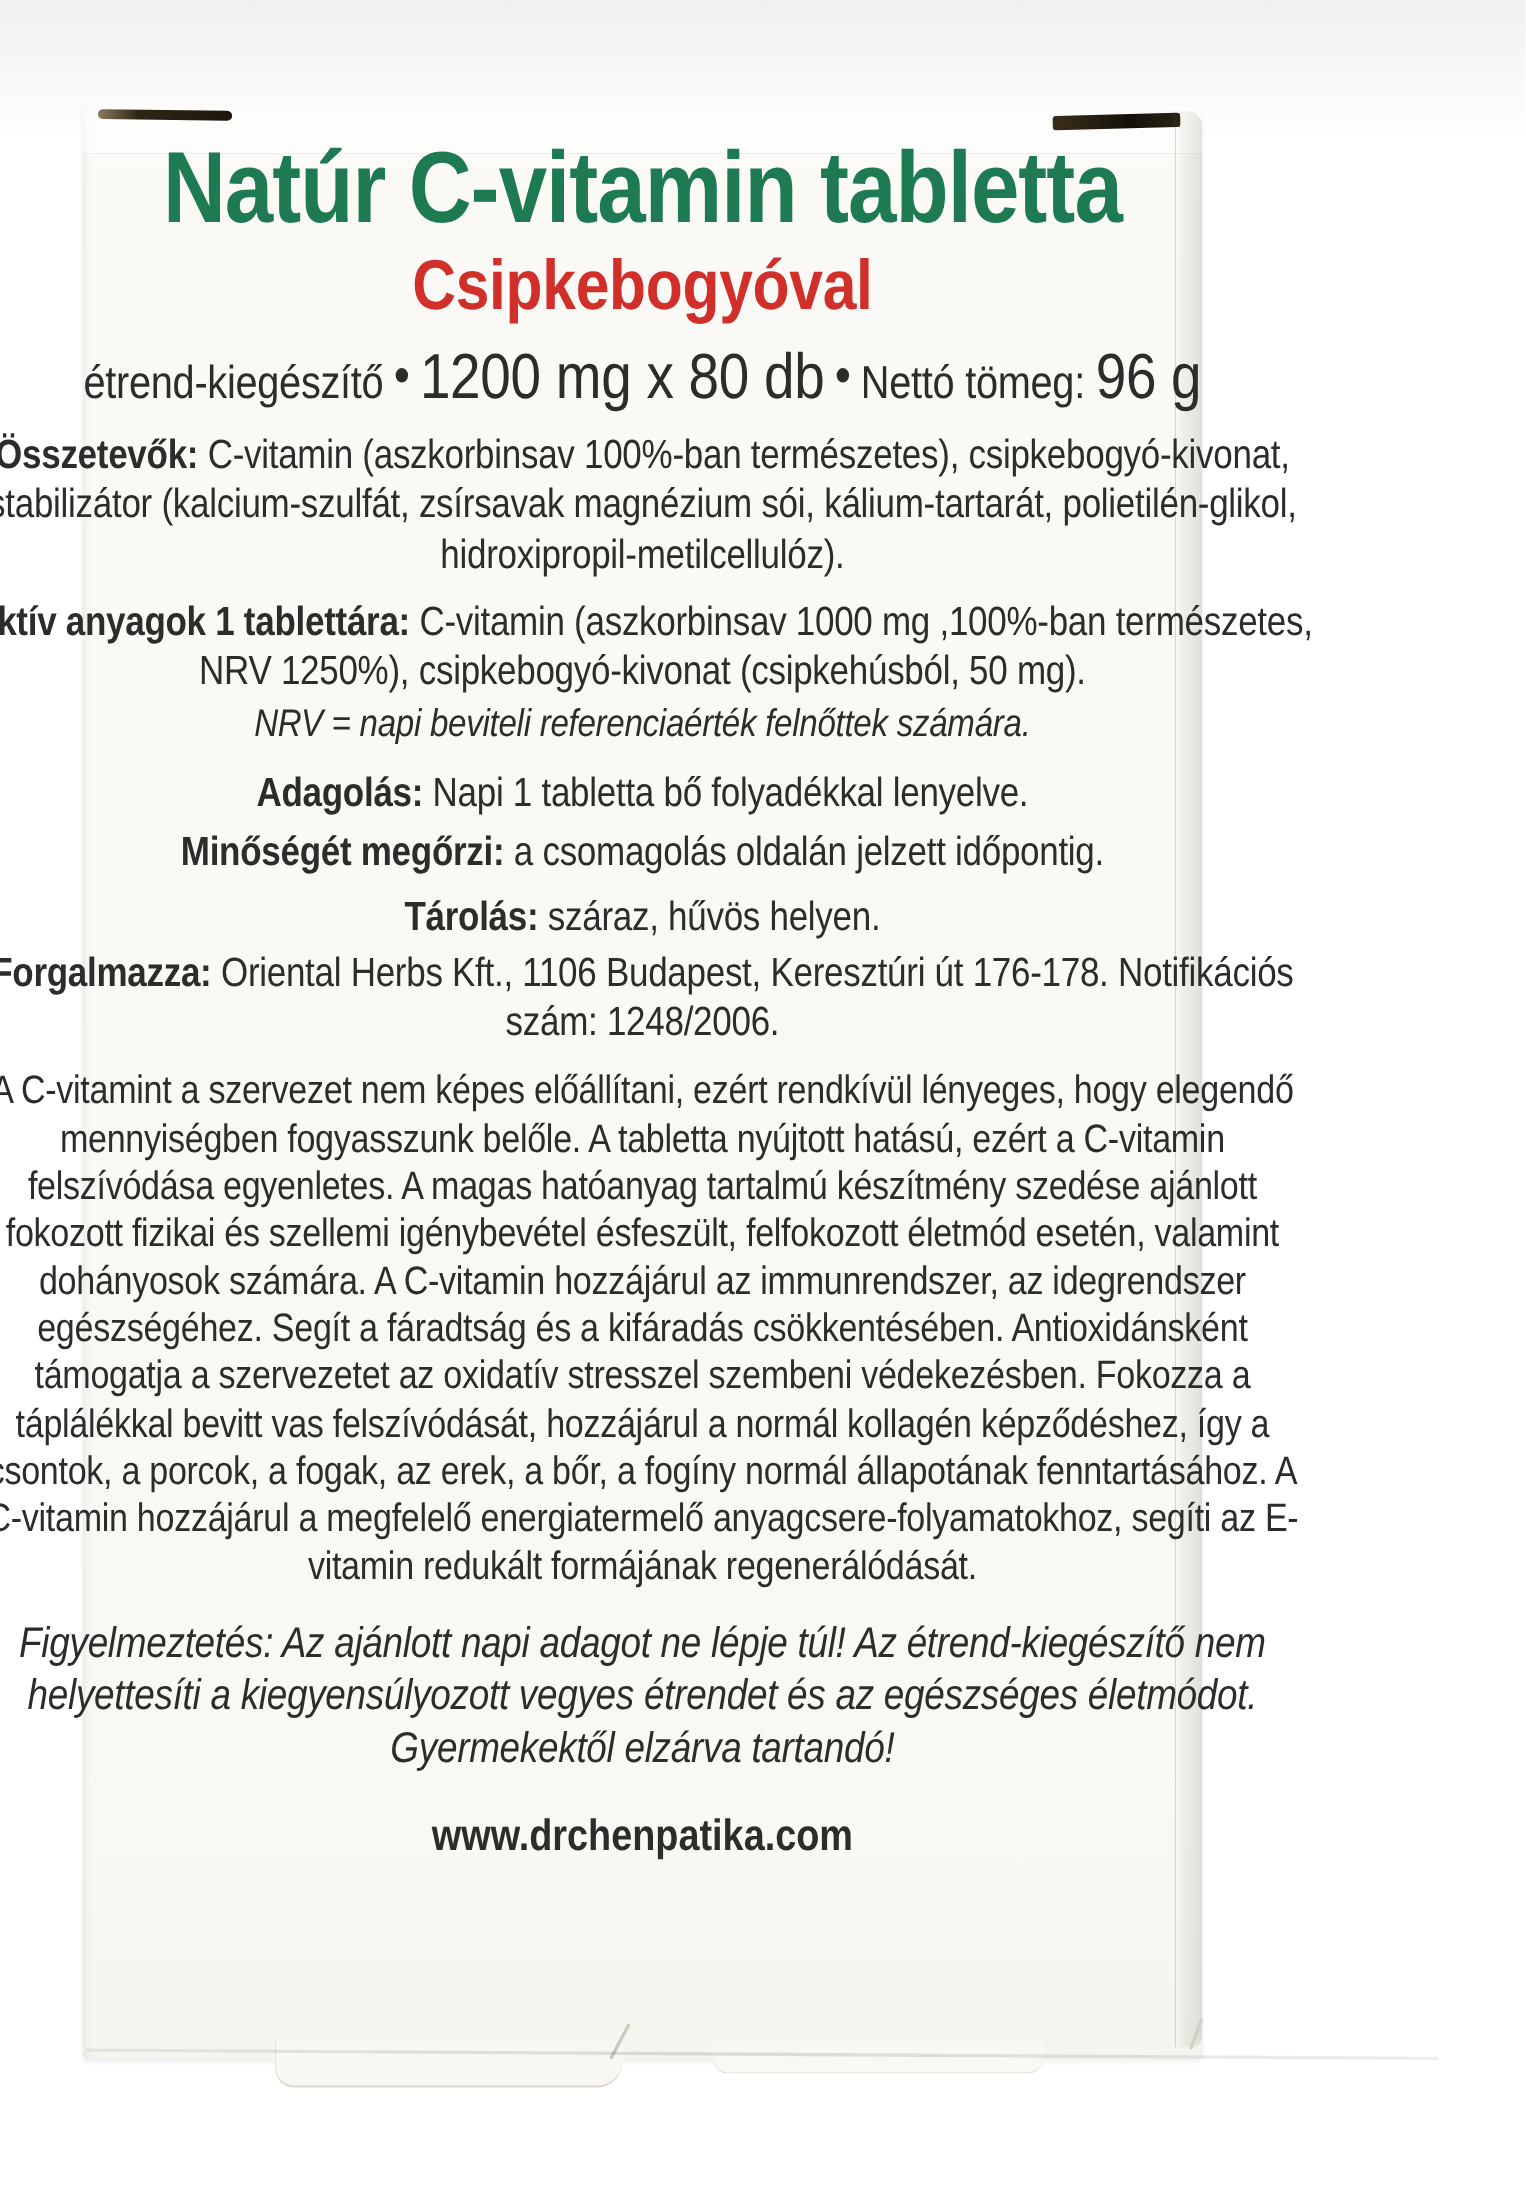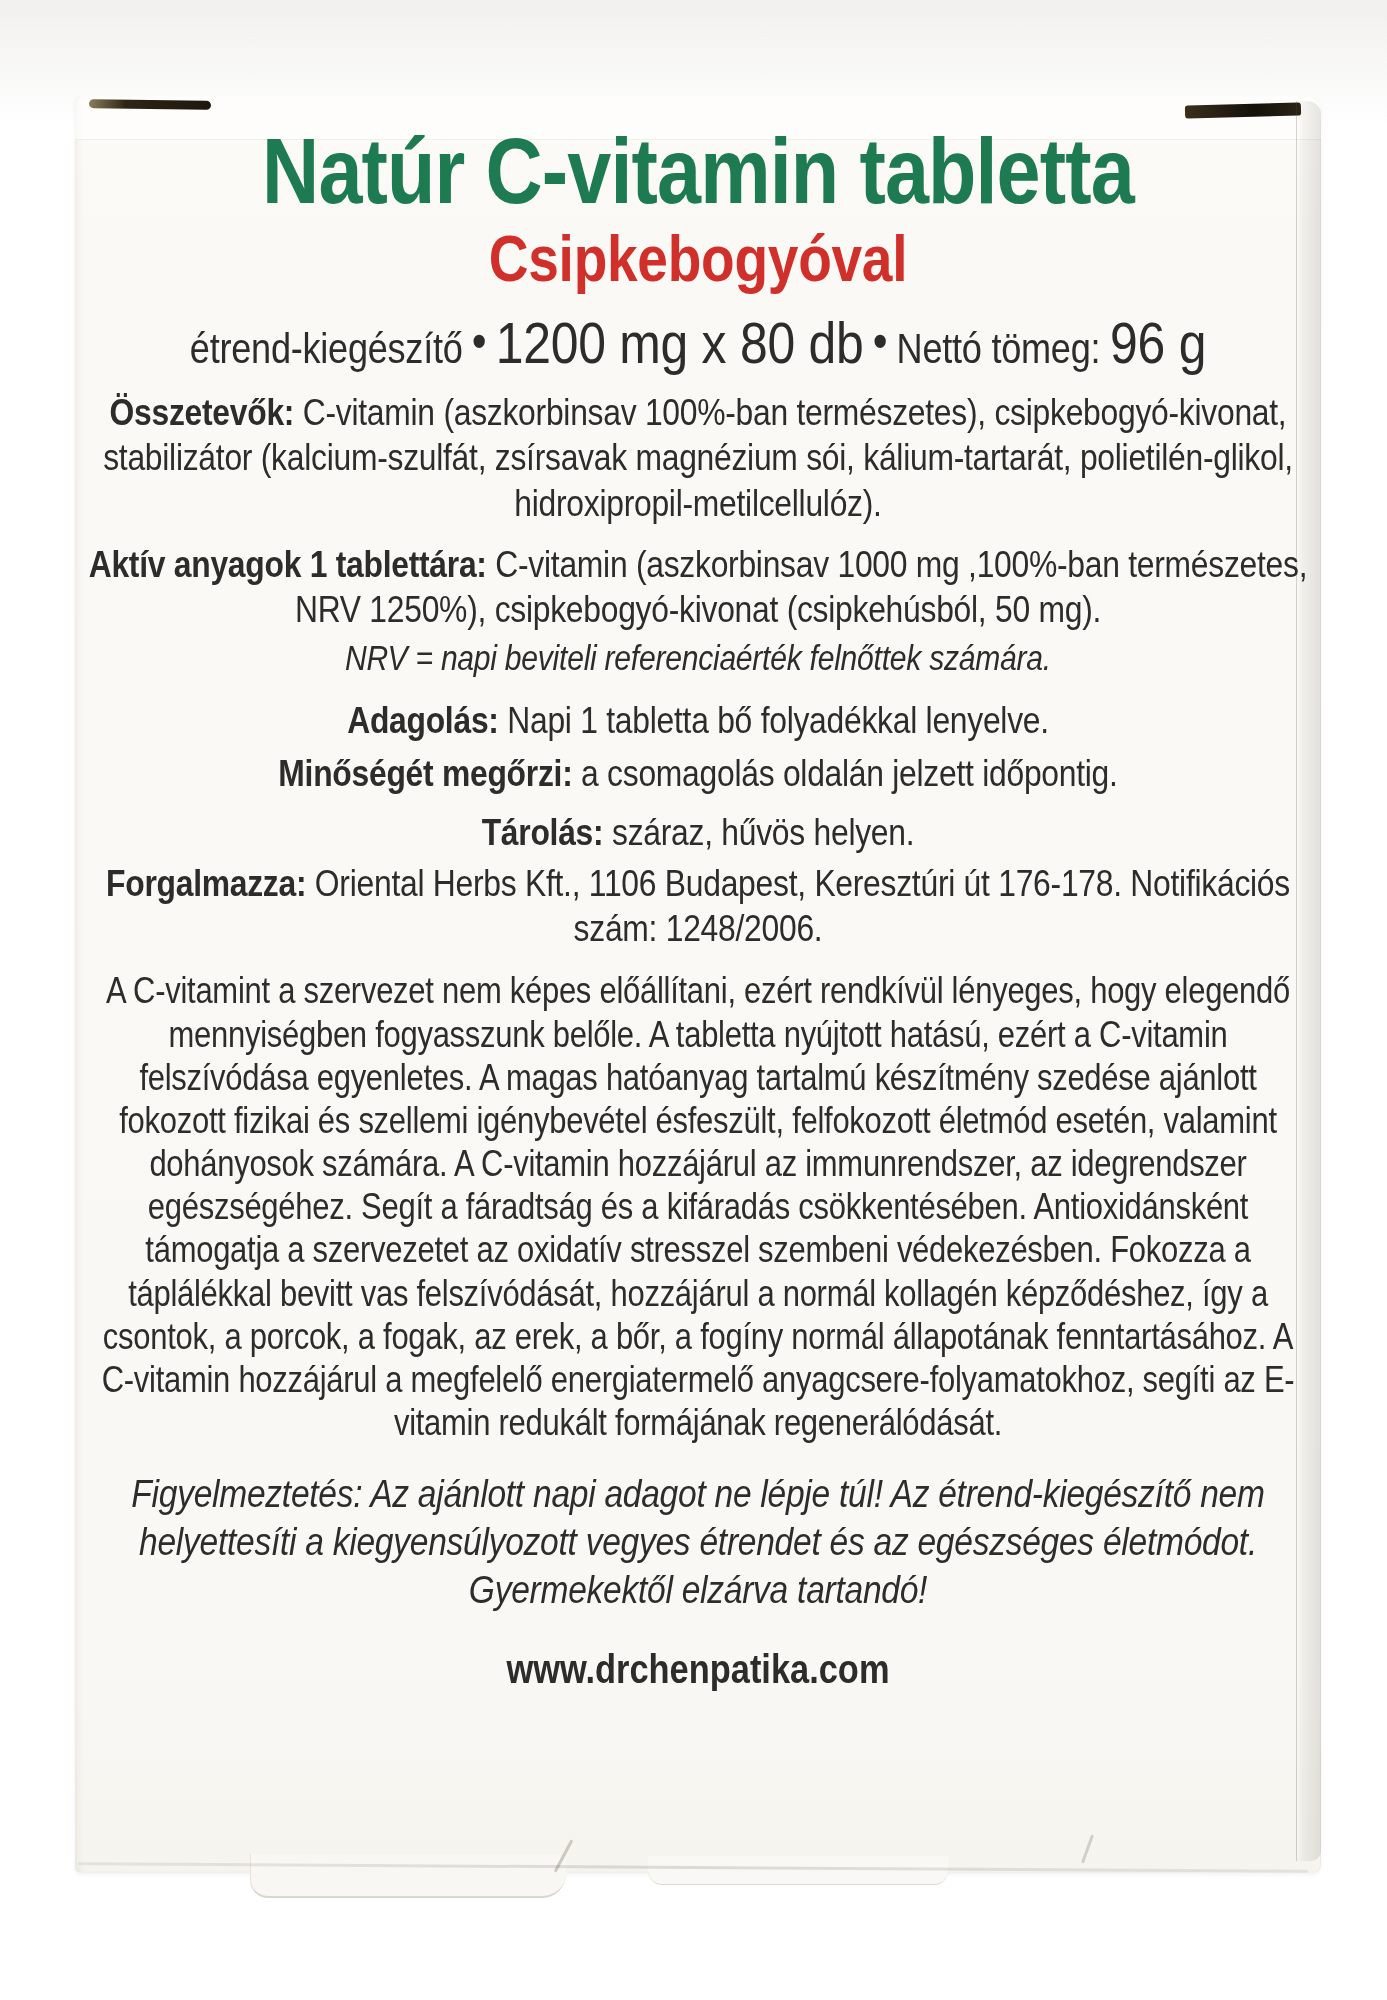--- a/index.html
+++ b/index.html
@@ -1,21 +1,21 @@
 <!DOCTYPE html>
 <html><head>
 <meta charset="utf-8">
 <style>
   html,body{margin:0;padding:0;background:#ffffff;}
   .photo{position:relative;width:1387px;height:2000px;background:#ffffff;overflow:hidden;
          font-family:"Liberation Sans",sans-serif;}
   .bg-shade{position:absolute;left:0;top:0;width:100%;height:150px;
             background:linear-gradient(180deg,#f1f0ee 0%,rgba(255,255,255,0) 85%);}
   
-  .box{position:absolute;left:75px;top:95px;width:1246px;height:1778px;
+  .box{position:absolute;left:75px;top:95px;width:1018px;height:1778px;
        background:linear-gradient(180deg,#fcfbf8 0%,#faf9f5 7%,#f9f8f4 88%,#f5f4ef 100%);
        border-radius:8px 16px 8px 6px;
        box-shadow:inset 5px 0 10px -5px rgba(0,0,0,.10),
                   inset -1px 0 0 rgba(0,0,0,.04),
                   0 2px 4px rgba(0,0,0,.05);}
   .top-band{position:absolute;left:0;top:0;right:0;height:44px;
             background:rgba(255,255,255,.55);
             border-bottom:1px solid rgba(120,115,100,.10);
             border-radius:8px 16px 0 0;}
   .slit-left{position:absolute;left:14px;top:5px;width:122px;height:9px;

